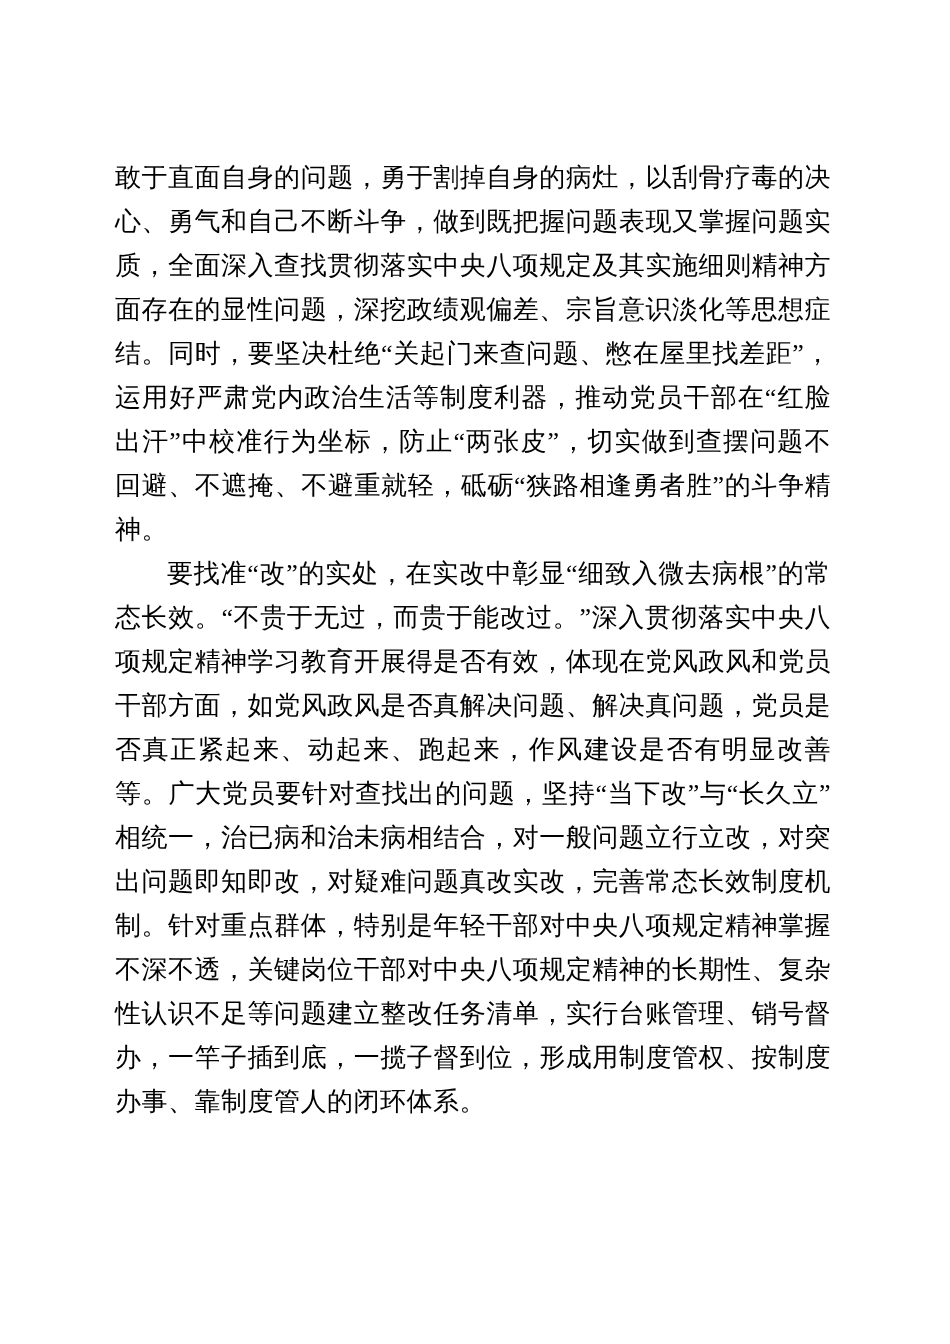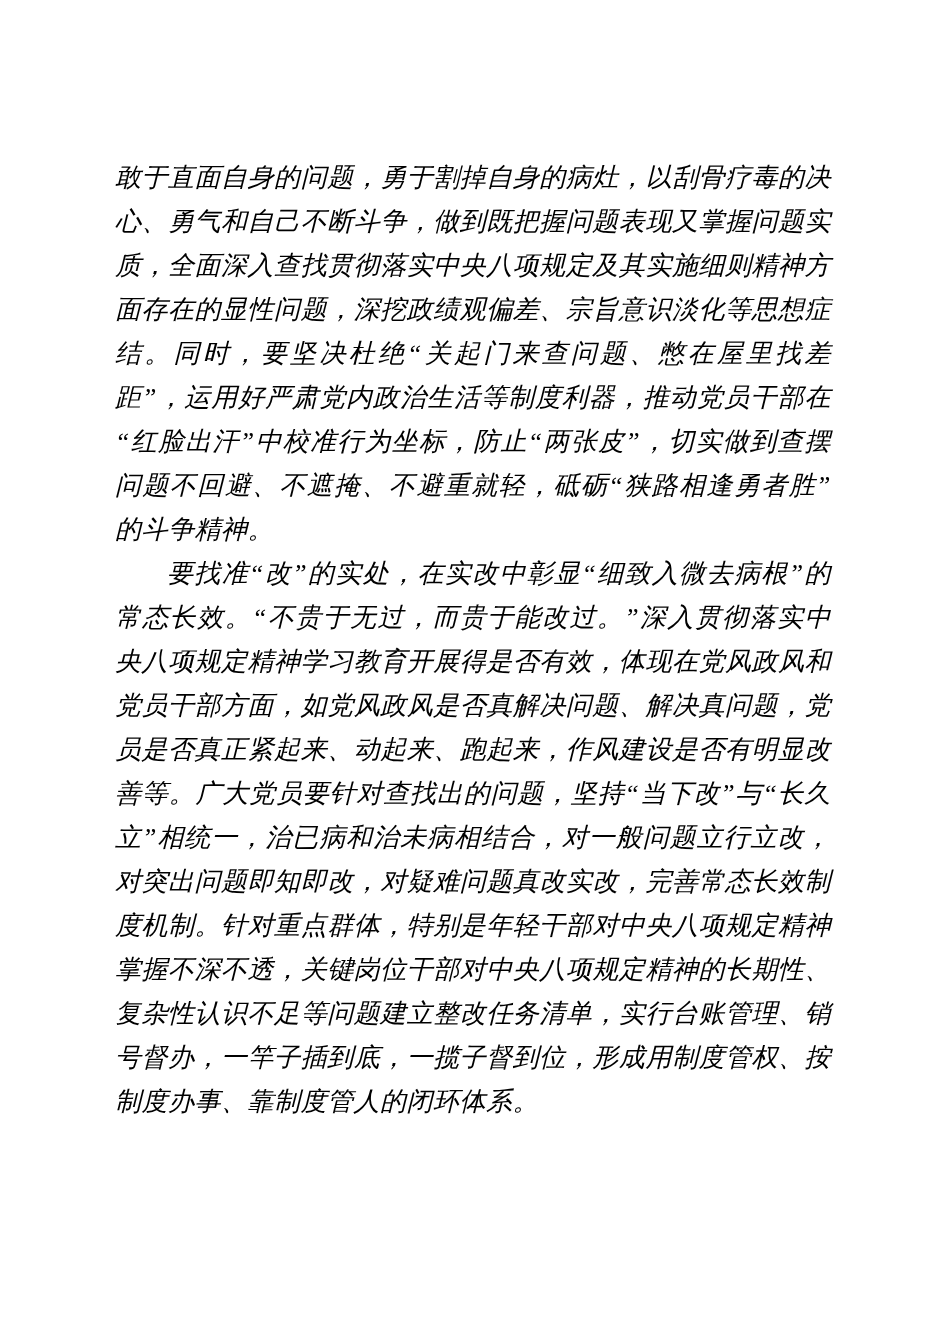--- a/index.html
+++ b/index.html
@@ -26,21 +26,20 @@
     line-height: 44px;
     text-align: justify;
     text-justify: inter-character;
     letter-spacing: 0.5px;
   }
   .text-block p {
     margin: 0;
     padding: 0;
     word-break: break-all;
     overflow-wrap: break-word;
-    font-style: italic;
   }
   .text-block p.indent {
     text-indent: 2em;
   }
 </style>
 </head>
 <body>
 
 <div class="page">
   <div class="text-block">

